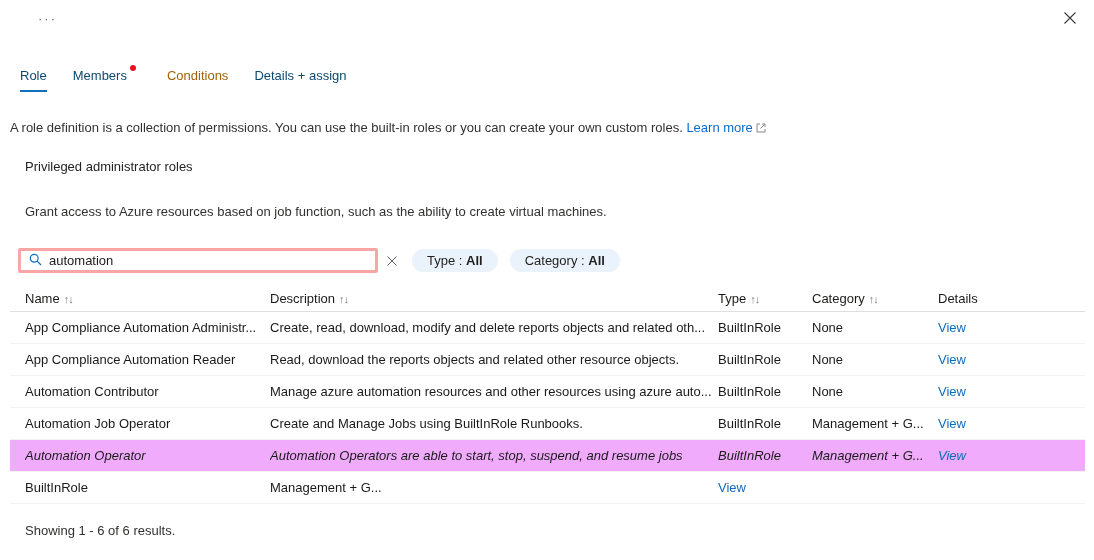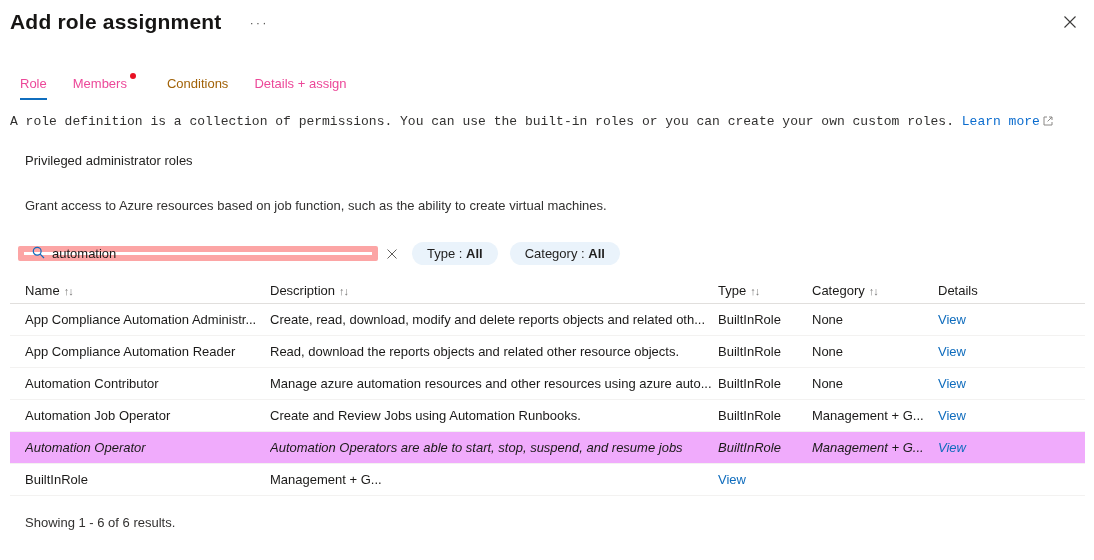--- a/index.html
+++ b/index.html
@@ -13,45 +13,45 @@
   
   .titlebar { display:flex; align-items:center; padding:10px 16px 0 10px; }
   .page-title { font-size:21px; font-weight:700; color:#161514; letter-spacing:.2px; }
   .title-ellipsis { margin-left:28px; color:#5c5b5a; font-size:13px; letter-spacing:2px; cursor:pointer; }
   .spacer { flex:1; }
   .close-btn { width:16px; height:16px; cursor:pointer; color:#3b3a39; }
   .close-btn svg { display:block; }
 
   
   .tabs { display:flex; align-items:flex-start; margin:42px 0 0 20px; }
-  .tab { position:relative; margin-right:26px; color:#ec4899; cursor:pointer; padding-bottom:9px; }
+  .tab { position:relative; margin-right:26px; color:#0c4a6e; cursor:pointer; padding-bottom:9px; }
   .tab.active { font-weight:400; }
   .tab.active::after { content:""; position:absolute; left:0; right:0; bottom:0; height:2px; background:#106ebe; }
   .tab.disabled { color:#a16207; cursor:default; }
   .tab .dot { position:absolute; top:-3px; right:-9px; width:6px; height:6px; border-radius:50%; background:#e81123; }
   .tab.members { margin-right:40px; }
 
   
-  .intro { margin:14px 0 0 10px; color:#323130;font-family:Liberation Mono, monospace; }
+  .intro { margin:28px 0 0 10px; color:#323130; }
   .link { color:#0b6cce; text-decoration:none; cursor:pointer; }
   .ext-icon { display:inline-block; vertical-align:-1px; margin-left:3px; color:#8a8886; }
 
   
   .subtabs { display:flex; margin:23px 0 0 25px; }
   .subtab { position:relative; margin-right:18px; padding-bottom:8px; color:#252423; cursor:pointer; }
   .subtab.active { font-weight:700; }
   .subtab.active::after { content:""; position:absolute; left:0; right:0; bottom:0; height:2.5px; background:#106ebe; }
 
   .grant-text { margin:22px 0 0 25px; color:#323130; }
 
   
   .toolbar { display:flex; align-items:center; margin:29px 0 0 18px; }
   .search-box {
-    display:flex; align-items:center; width:360px; height:15px;
-    border:6px solid #fca5a5; border-radius:2px; background:#fff; padding:0 8px;
+    display:flex; align-items:center; width:360px; height:25px;
+    border:3px solid #fca5a5; border-radius:2px; background:#fff; padding:0 8px;
   }
   .search-box .mag { flex:0 0 auto; margin-right:7px; color:#0f6cbd; }
   .search-input {
     border:none; outline:none; flex:1; font:inherit; color:#1b1a19;
     padding:0; background:transparent;
   }
   .clear-btn { margin-left:8px; color:#605e5c; cursor:pointer; width:12px; height:12px; }
   .pill {
     margin-left:14px; background:#eaf3fb; border-radius:13px; padding:4px 15px;
     color:#201f1e; cursor:pointer; white-space:nowrap;
@@ -72,21 +72,20 @@
   .cell { overflow:hidden; white-space:nowrap; text-overflow:clip; padding-right:12px; color:#1b1a19; }
   .trow.highlight { background:#f0abfc;font-style:italic; }
   .view-link { color:#0f6cbd; cursor:pointer; }
 
   .footer { margin:19px 0 0 25px; color:#323130; }
 </style>
 </head>
 <body>
 
 <div class="titlebar">
-  <span class="page-title">Add role assignment</span>
   <span class="title-ellipsis">···</span>
   <span class="spacer"></span>
   <span class="close-btn">
     <svg width="16" height="16" viewBox="0 0 16 16">
         <path d="M2.5 2.5 L13.5 13.5 M13.5 2.5 L2.5 13.5" stroke="currentColor" stroke-width="1.1" fill="none"></path>
       </svg>
   </span>
 </div>
 
 <div class="tabs">
@@ -183,21 +182,21 @@
   <div class="trow">
     <div class="cell c-name">Automation Contributor</div>
     <div class="cell c-desc">Manage azure automation resources and other resources using azure auto...</div>
     <div class="cell c-type">BuiltInRole</div>
     <div class="cell c-cat">None</div>
     <div class="cell c-det"><span class="view-link">View</span></div>
   </div>
 
   <div class="trow">
     <div class="cell c-name">Automation Job Operator</div>
-    <div class="cell c-desc">Create and Review Jobs using Automation Runbooks.</div>
+    <div class="cell c-desc">Create and Manage Jobs using BuiltInRole Runbooks.</div>
     <div class="cell c-type">BuiltInRole</div>
     <div class="cell c-cat">Management + G...</div>
     <div class="cell c-det"><span class="view-link">View</span></div>
   </div>
 
   <div class="trow highlight">
     <div class="cell c-name">Automation Operator</div>
     <div class="cell c-desc">Automation Operators are able to start, stop, suspend, and resume jobs</div>
     <div class="cell c-type">BuiltInRole</div>
     <div class="cell c-cat">Management + G...</div>

